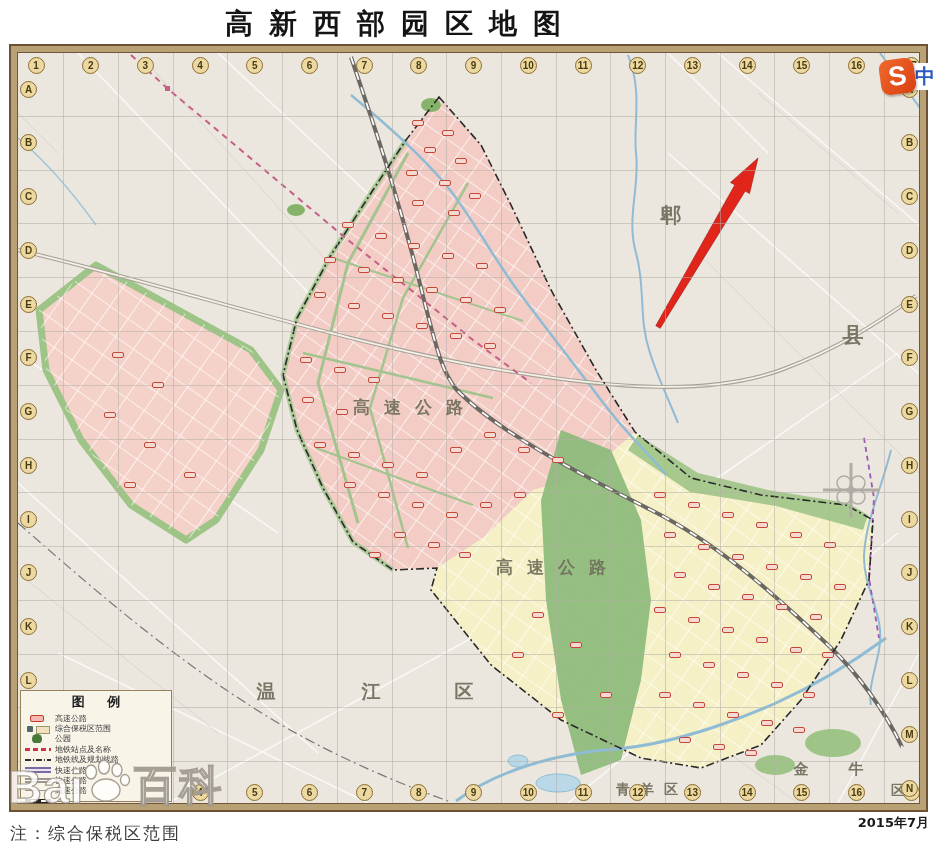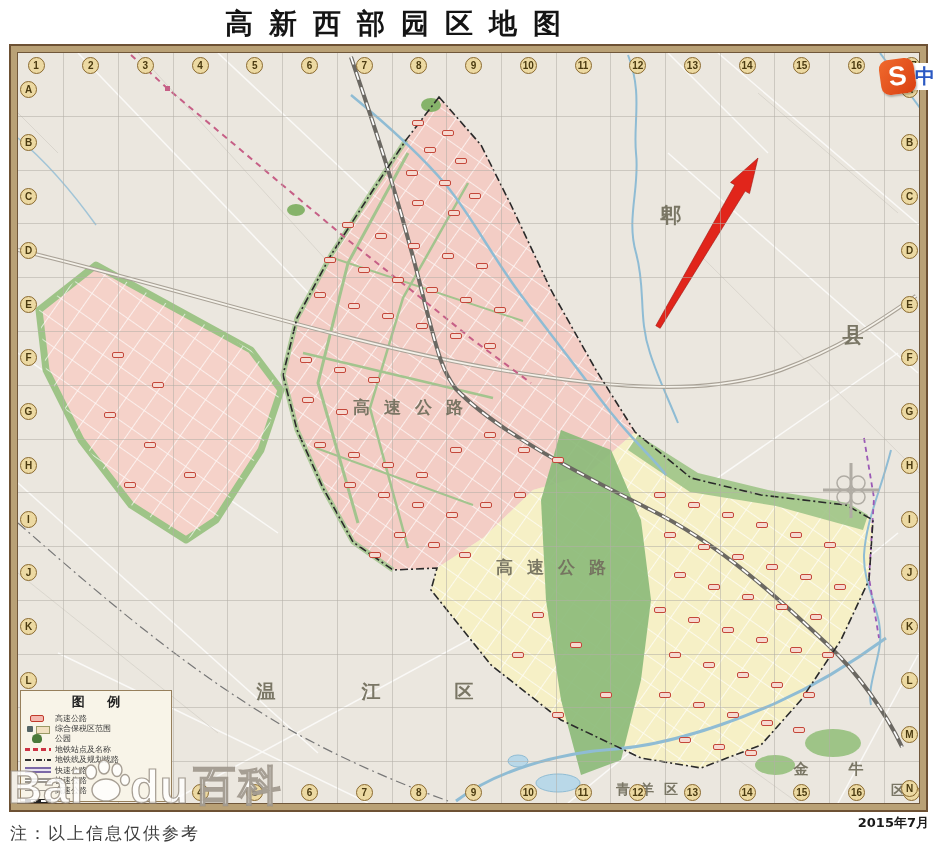--- a/index.html
+++ b/index.html
@@ -419,18 +419,17 @@
   <span class="wm-latin">Bai</span>
   <svg class="wm-paw" width="52" height="48" viewBox="0 0 52 48">
     <g fill="rgba(255,255,255,.78)" stroke="rgba(150,142,130,.85)" stroke-width="1.4">
       <ellipse cx="11" cy="14" rx="5.5" ry="7"></ellipse>
       <ellipse cx="24" cy="9" rx="5.5" ry="7"></ellipse>
       <ellipse cx="37" cy="12" rx="5" ry="6.5"></ellipse>
       <ellipse cx="45" cy="22" rx="4.5" ry="5.5"></ellipse>
       <ellipse cx="26" cy="32" rx="14" ry="11"></ellipse>
     </g>
   </svg>
-  <span class="wm-latin">du</span>
   <span class="wm-cn">百科</span>
 </div>
 
-<div class="note">注：以上信息仅供参考</div>
+<div class="note">注：综合保税区范围</div>
 <div class="date">2015年7月</div>
 
 </body></html>

